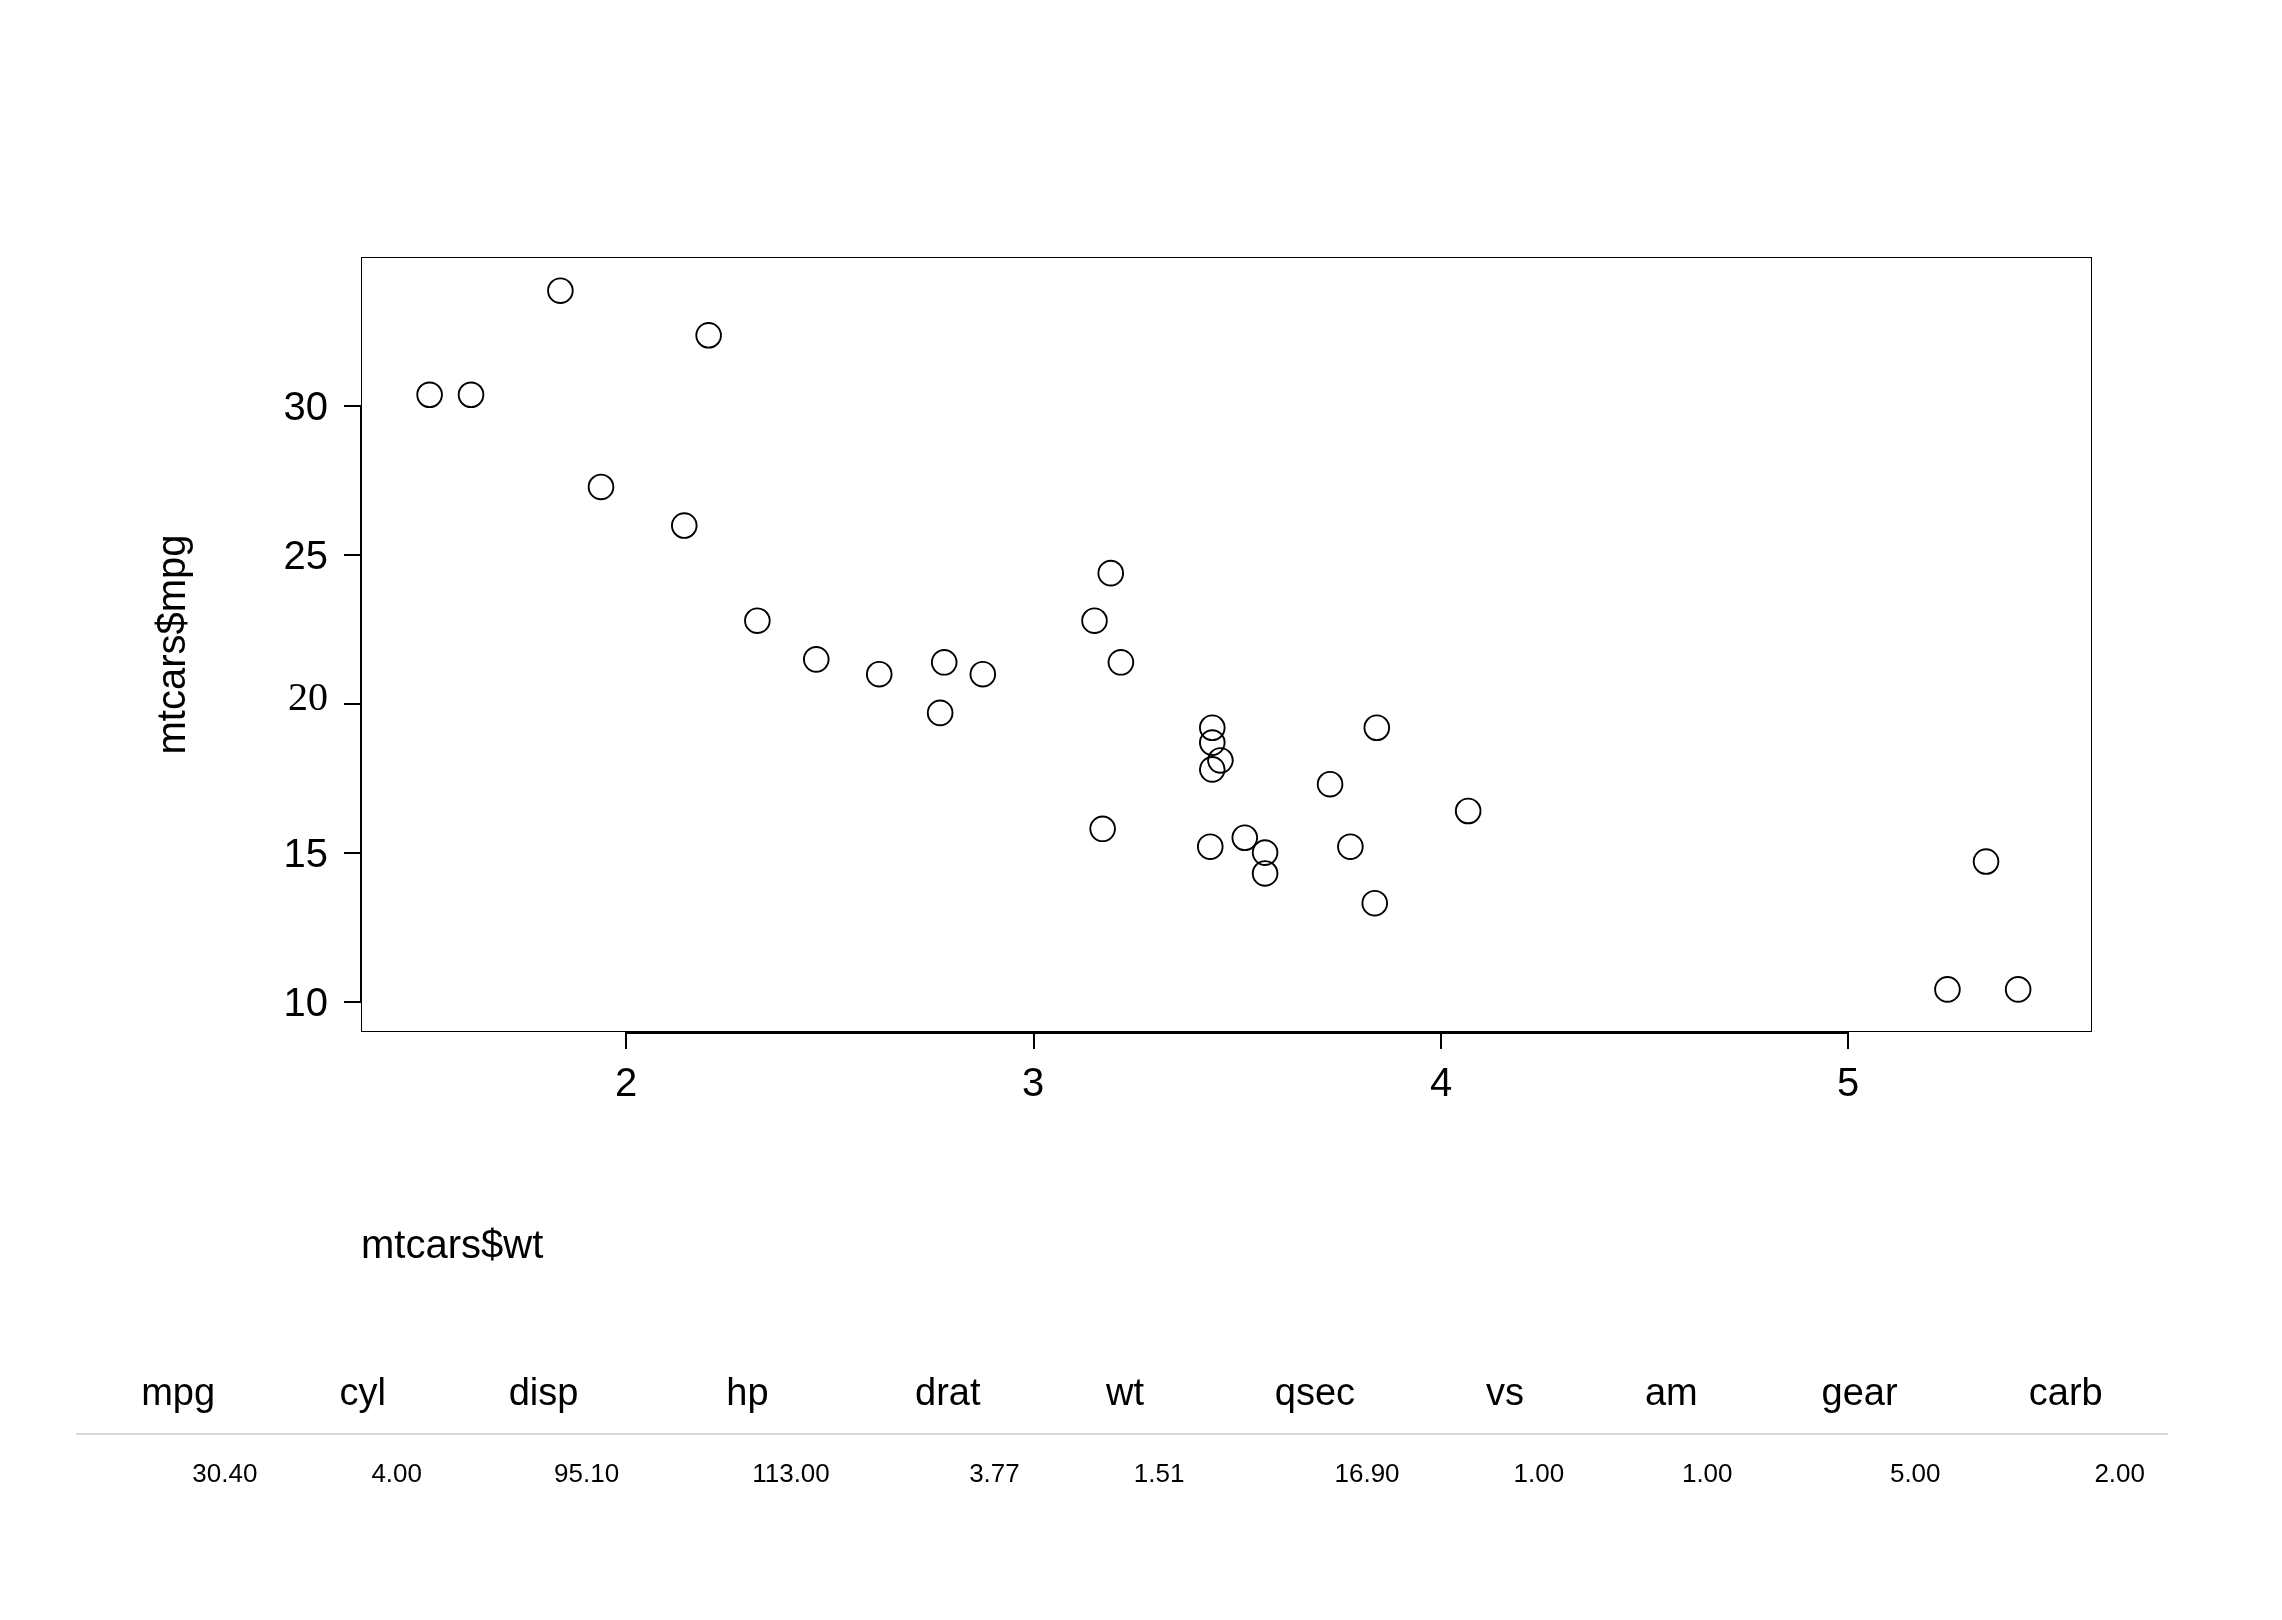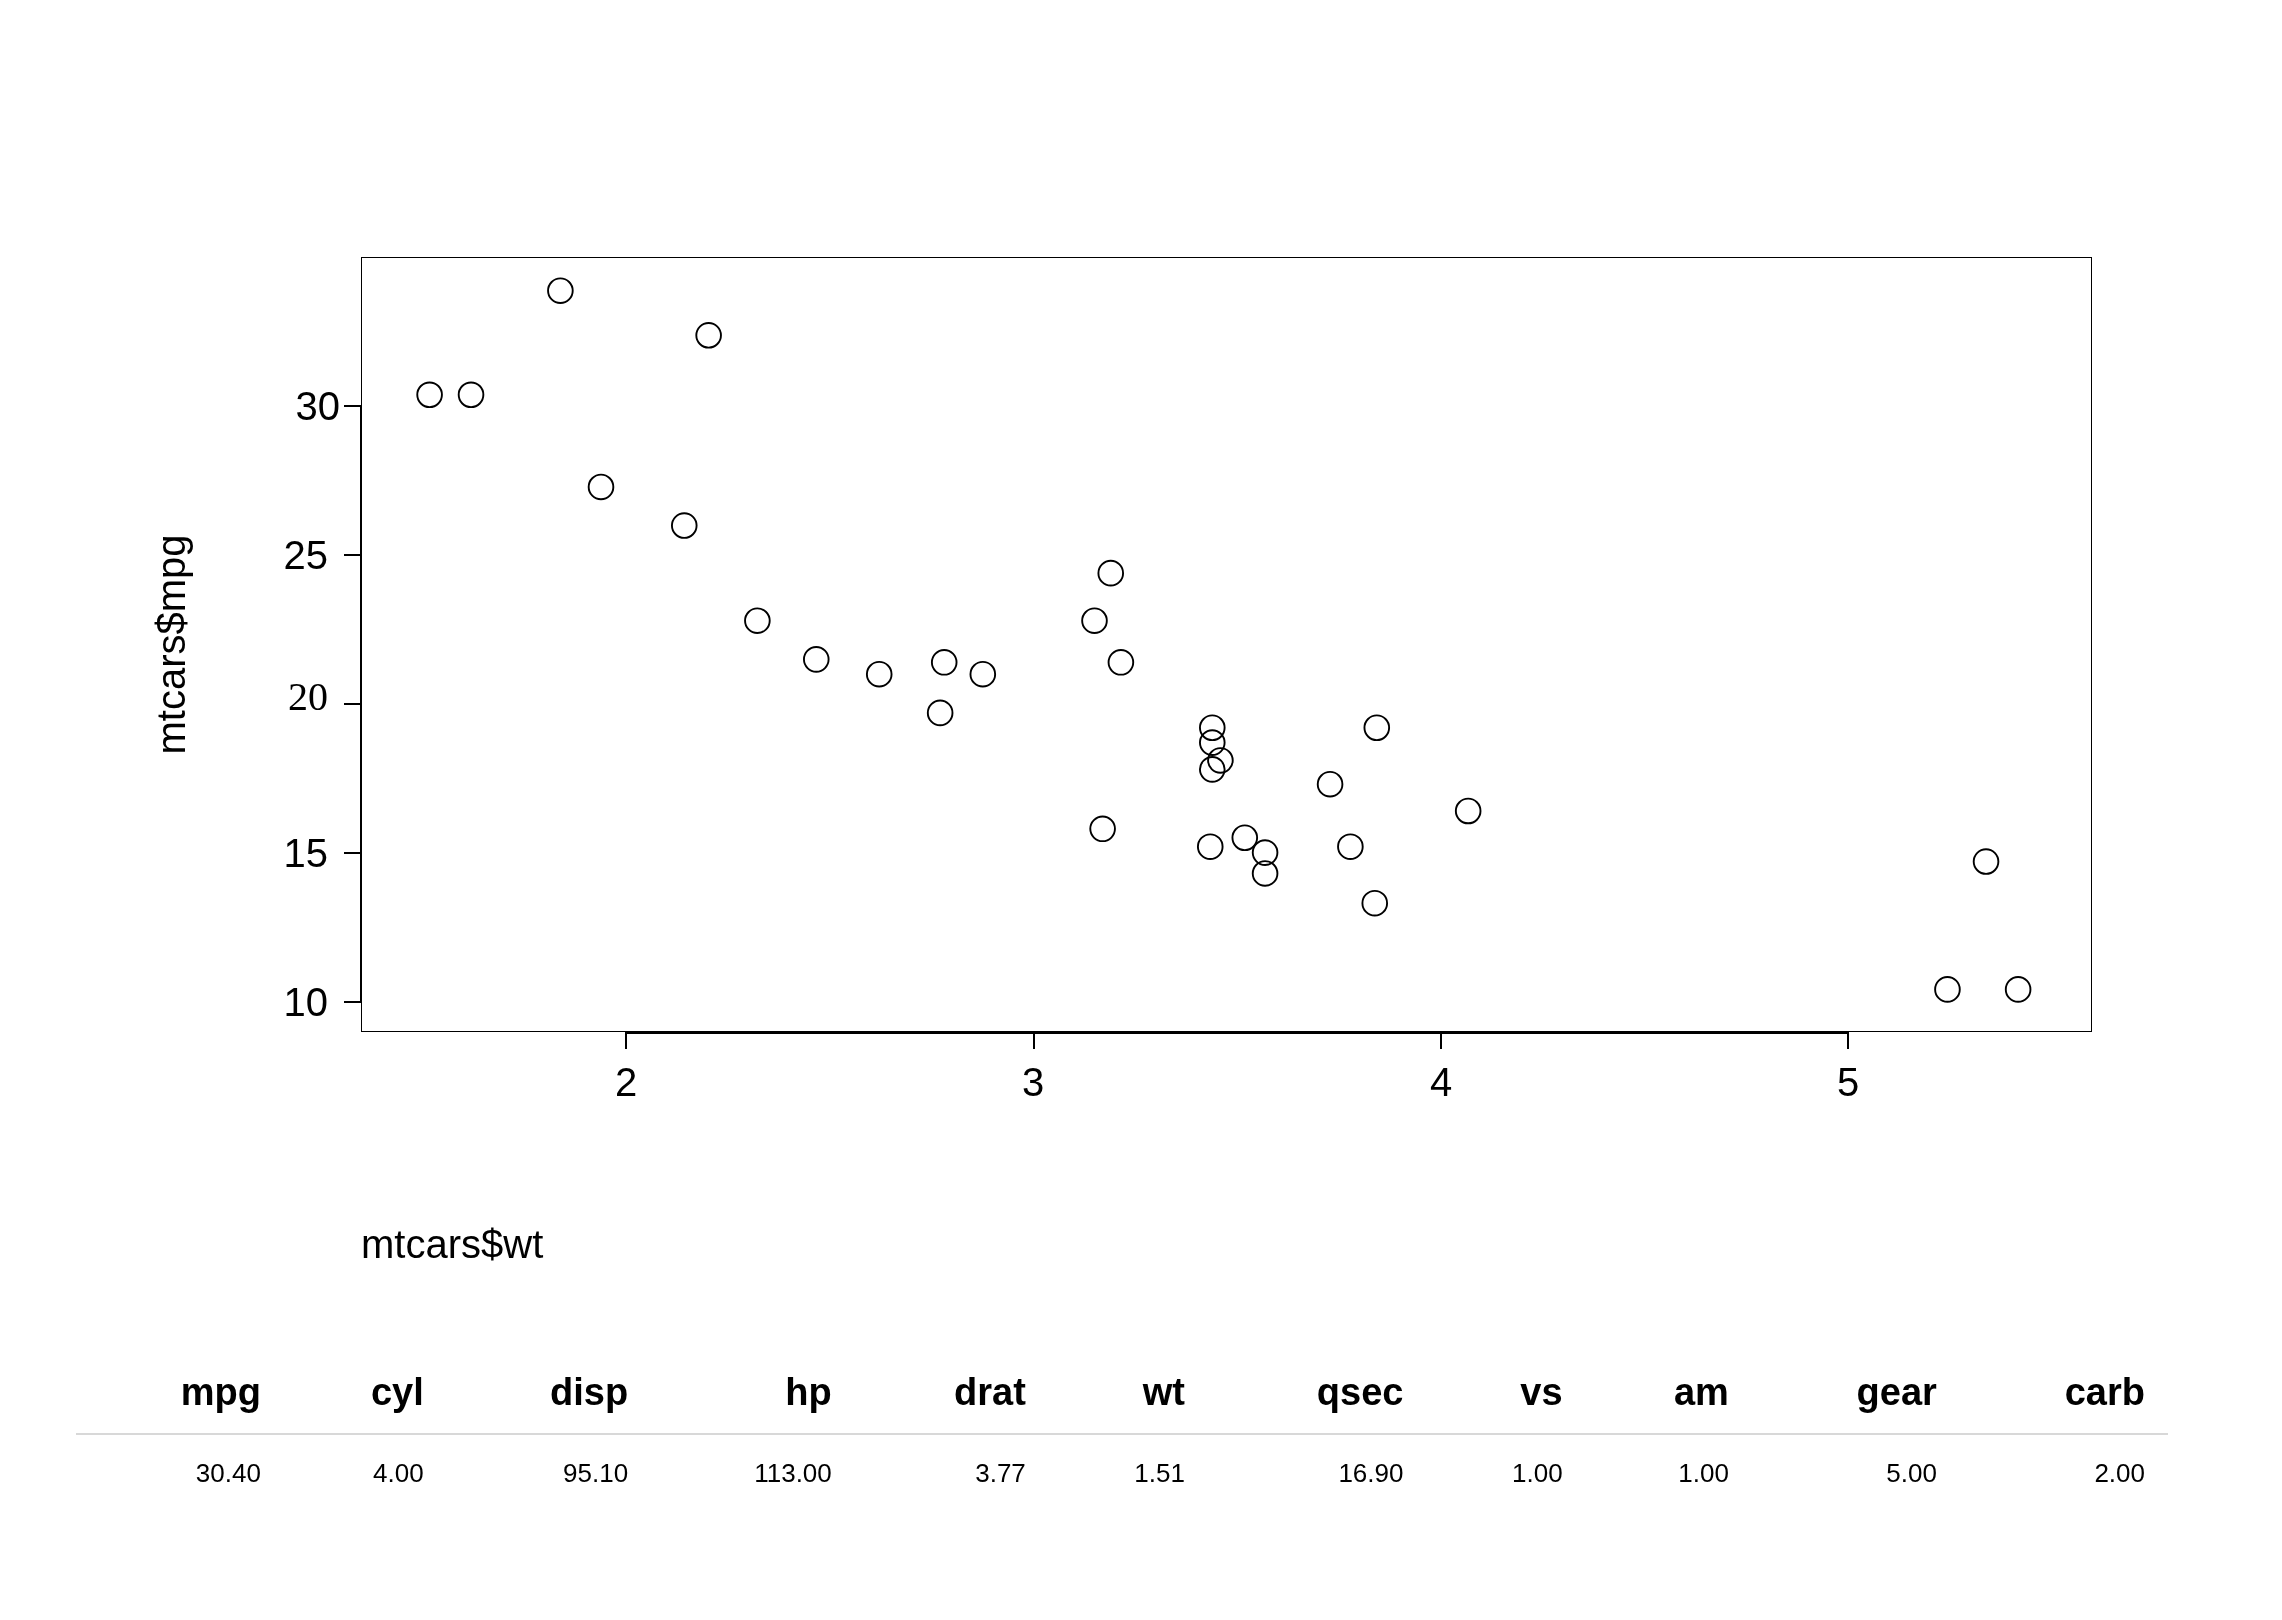--- a/index.html
+++ b/index.html
@@ -95,24 +95,24 @@
     position: absolute;
     left: 76px;
     top: 1360px;
     width: 2092px;
   }
   .data-table table {
     width: 100%;
     border-collapse: collapse;
   }
   .data-table th {
-    font-weight: bold;
+    font-weight: normal;
     font-size: 38px;
     color: #000000;
-    text-align: right;
+    text-align: center;
     padding: 11.4px 23px 19px 23px;
     border-bottom: 2.9px solid #d8d8d8;
   }
   .data-table td {
     font-size: 26px;
     color: #000000;
     text-align: right;
     padding: 23px 23px 11.4px 23px;
   }
 </style>
@@ -172,21 +172,21 @@
   <div id="y-ticks-container">
       <div class="tick-mark-y" style="left: 344px; top: 1001px;"></div>
       <div class="tick-label-y" style="left: 252px; top: 1002px;">10</div>
       <div class="tick-mark-y" style="left: 344px; top: 852px;"></div>
       <div class="tick-label-y" style="left: 252px; top: 853px;">15</div>
       <div class="tick-mark-y" style="left: 344px; top: 703px;"></div>
       <div class="tick-label-y" style="left: 252px; top: 696px; font-family: Liberation Serif, serif;">20</div>
       <div class="tick-mark-y" style="left: 344px; top: 554px;"></div>
       <div class="tick-label-y" style="left: 252px; top: 555px;">25</div>
       <div class="tick-mark-y" style="left: 344px; top: 405px;"></div>
-      <div class="tick-label-y" style="left: 264px; top: 406px;">30</div>
+      <div class="tick-label-y" style="left: 252px; top: 406px;">30</div>
       <div class="y-axis-line" style="left: 360px; top: 406px; height: 596px;"></div>
     </div>
 
   <div class="axis-label-x">mtcars$wt</div>
   <div class="axis-label-y">
     <span>mtcars$mpg</span>
   </div>
 
   <div class="data-table">
     <table>

